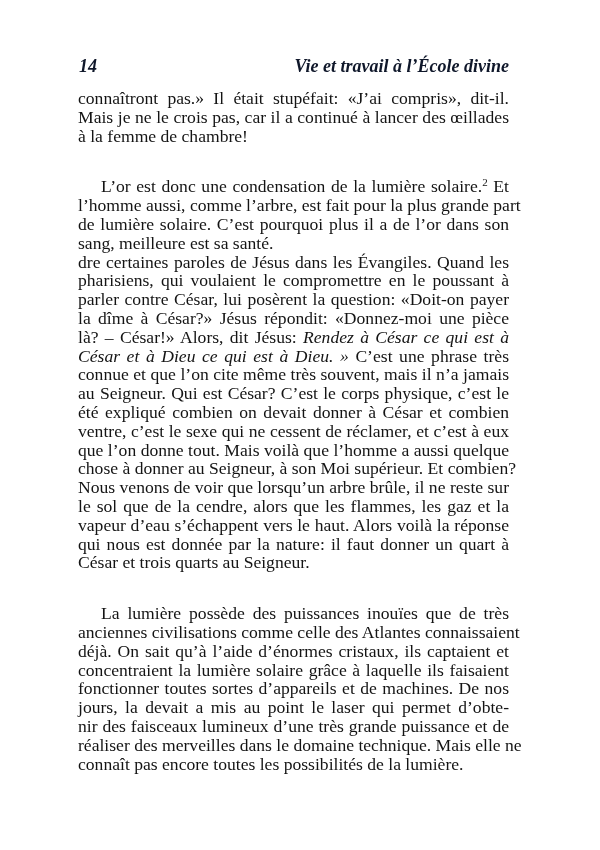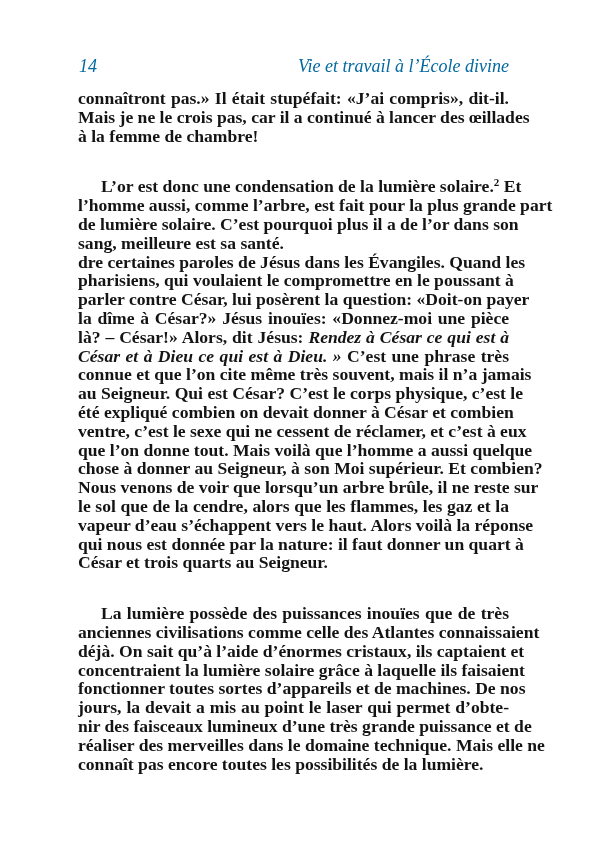--- a/index.html
+++ b/index.html
@@ -1,30 +1,30 @@
 <!DOCTYPE html>
 <html><head>
 <meta charset="utf-8">
 <style>
   html, body { margin: 0; padding: 0; background: #ffffff; }
   body { width: 600px; height: 850px; position: relative; overflow: hidden; }
   .page { position: absolute; left: 0; top: 0; width: 600px; height: 850px; background: #fff; }
   .running-head {
     position: absolute; left: 78px; top: 56px; width: 431px; height: 22px;
-    font-family: "Liberation Serif", serif; font-style: italic; font-size: 18px; color: #0369a1;
+    font-family: "Liberation Serif", serif; font-style: italic; font-size: 18px; color: #0f172a; font-weight: bold;
   }
   .running-head .folio { position: absolute; left: 1px; top: 0; }
   .running-head .title { position: absolute; right: 0; top: 0; margin-left: 28px; }
   .body-text {
     position: absolute; left: 78px; top: 89px; width: 431px;
     font-family: "Liberation Serif", serif; font-size: 17.6px; color: #141414;
   }
   .line {
     display: block; height: 18.8px; line-height: 18.8px; white-space: nowrap;
-    text-align: justify; text-align-last: justify; overflow: visible; font-weight: bold;
+    text-align: justify; text-align-last: justify; overflow: visible;
   }
   .line.last { text-align-last: left; }
   .line.indent { padding-left: 23px; margin-top: 32px; }
   .line i { font-style: italic; }
   sup { font-size: 11px; line-height: 0; vertical-align: 6px; }
 </style>
 </head>
 <body>
 
 <div class="page">
@@ -41,21 +41,21 @@
       <div>
         <span class="line indent"><span>L’or est donc une condensation de la lumière solaire.</span><sup>2</sup><span> Et</span></span>
         <span class="line"><span>l’homme aussi, comme l’arbre, est fait pour la plus grande part</span></span>
         <span class="line"><span>de lumière solaire. C’est pourquoi plus il a de l’or dans son</span></span>
         <span class="line last"><span>sang, meilleure est sa santé.</span></span>
       </div>
       <div>
         <span class="line"><span>dre certaines paroles de Jésus dans les Évangiles. Quand les</span></span>
         <span class="line"><span>pharisiens, qui voulaient le compromettre en le poussant à</span></span>
         <span class="line"><span>parler contre César, lui posèrent la question: «Doit-on payer</span></span>
-        <span class="line"><span>la dîme à César?» Jésus inouïes: «Donnez-moi une pièce</span></span>
+        <span class="line"><span>la dîme à César?» Jésus répondit: «Donnez-moi une pièce</span></span>
         <span class="line"><span>là? – César!» Alors, dit Jésus: </span><i>Rendez à César ce qui est à</i></span>
         <span class="line"><i>César et à Dieu ce qui est à Dieu. »</i><span> C’est une phrase très</span></span>
         <span class="line"><span>connue et que l’on cite même très souvent, mais il n’a jamais</span></span>
         <span class="line"><span>au Seigneur. Qui est César? C’est le corps physique, c’est le</span></span>
         <span class="line"><span>été expliqué combien on devait donner à César et combien</span></span>
         <span class="line"><span>ventre, c’est le sexe qui ne cessent de réclamer, et c’est à eux</span></span>
         <span class="line"><span>que l’on donne tout. Mais voilà que l’homme a aussi quelque</span></span>
         <span class="line"><span>chose à donner au Seigneur, à son Moi supérieur. Et combien?</span></span>
         <span class="line"><span>Nous venons de voir que lorsqu’un arbre brûle, il ne reste sur</span></span>
         <span class="line"><span>le sol que de la cendre, alors que les flammes, les gaz et la</span></span>

